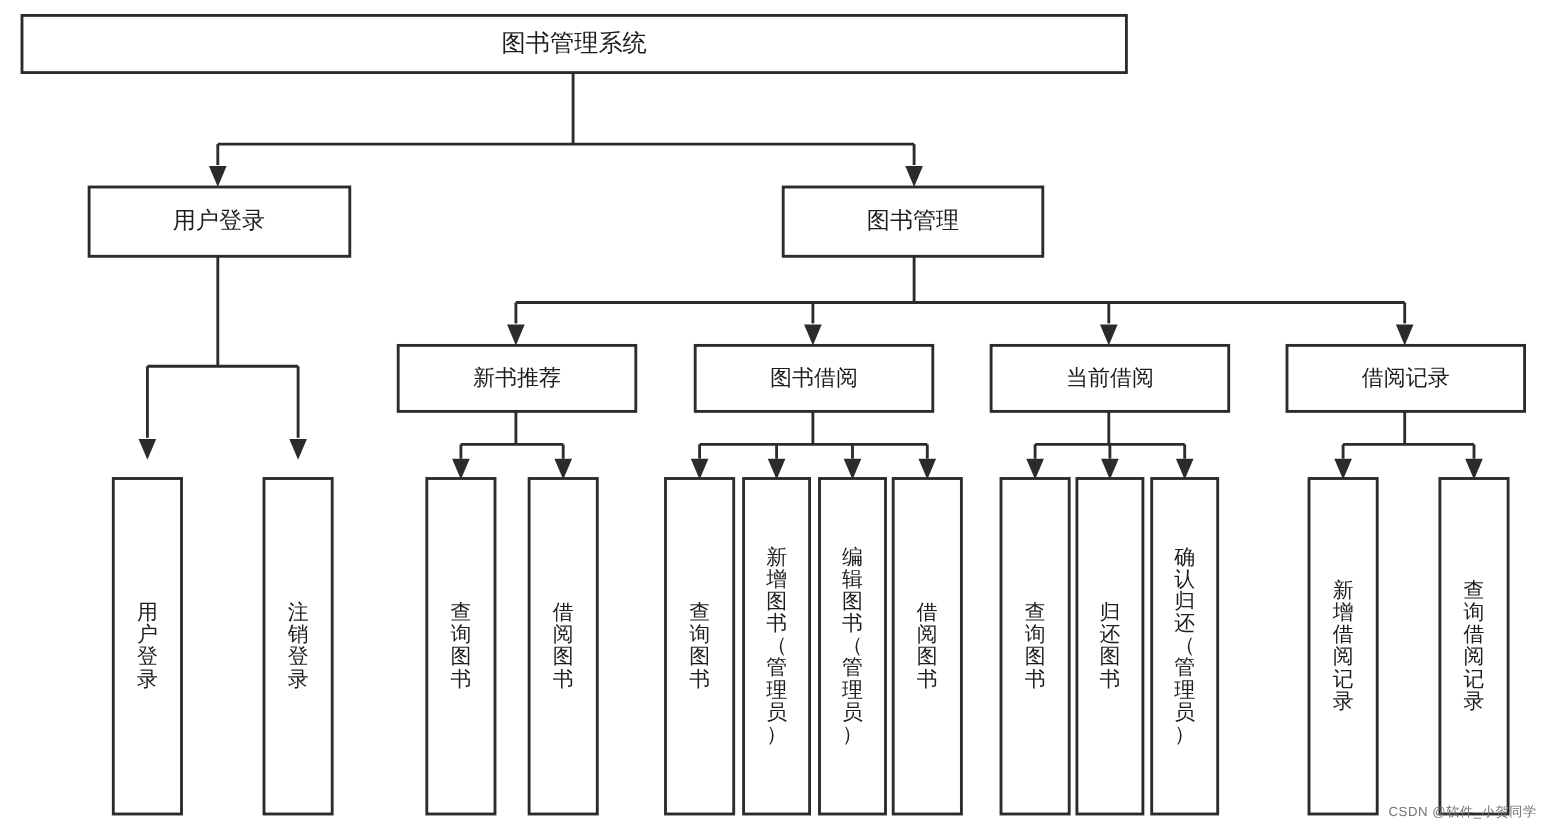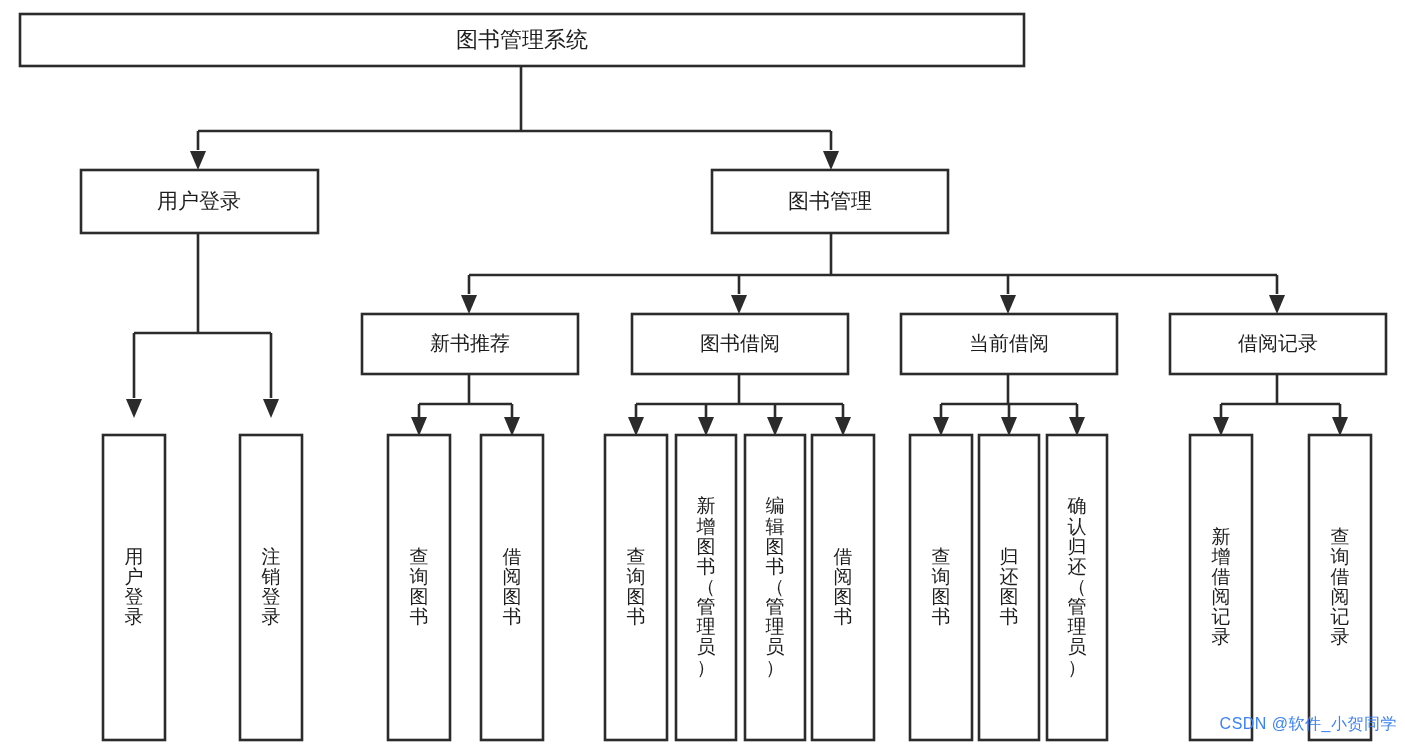--- a/index.html
+++ b/index.html
@@ -18,24 +18,24 @@
     fill:#1d1d1d;
     text-anchor:middle;
     dominant-baseline:middle;
   }
   .lvl1-label{font-size:22px;}
   .lvl2-label{font-size:21px;}
   .lvl3-label{font-size:20px;}
   .leaf-label{font-size:19px;}
   .watermark{
     position:absolute;
-    right:8px;bottom:12px;
+    right:8px;bottom:0;
     font-family:"Liberation Sans","DejaVu Sans",sans-serif;
-    font-size:16px;
-    color:#3b82f6;
+    font-size:12px;
+    color:#737373;
     letter-spacing:.5px;
     white-space:nowrap;
     pointer-events:none;
   }
 </style>
 </head>
 <body>
 
 <svg id="diagram" viewBox="0 0 1405 747" xmlns="http://www.w3.org/2000/svg">
 

